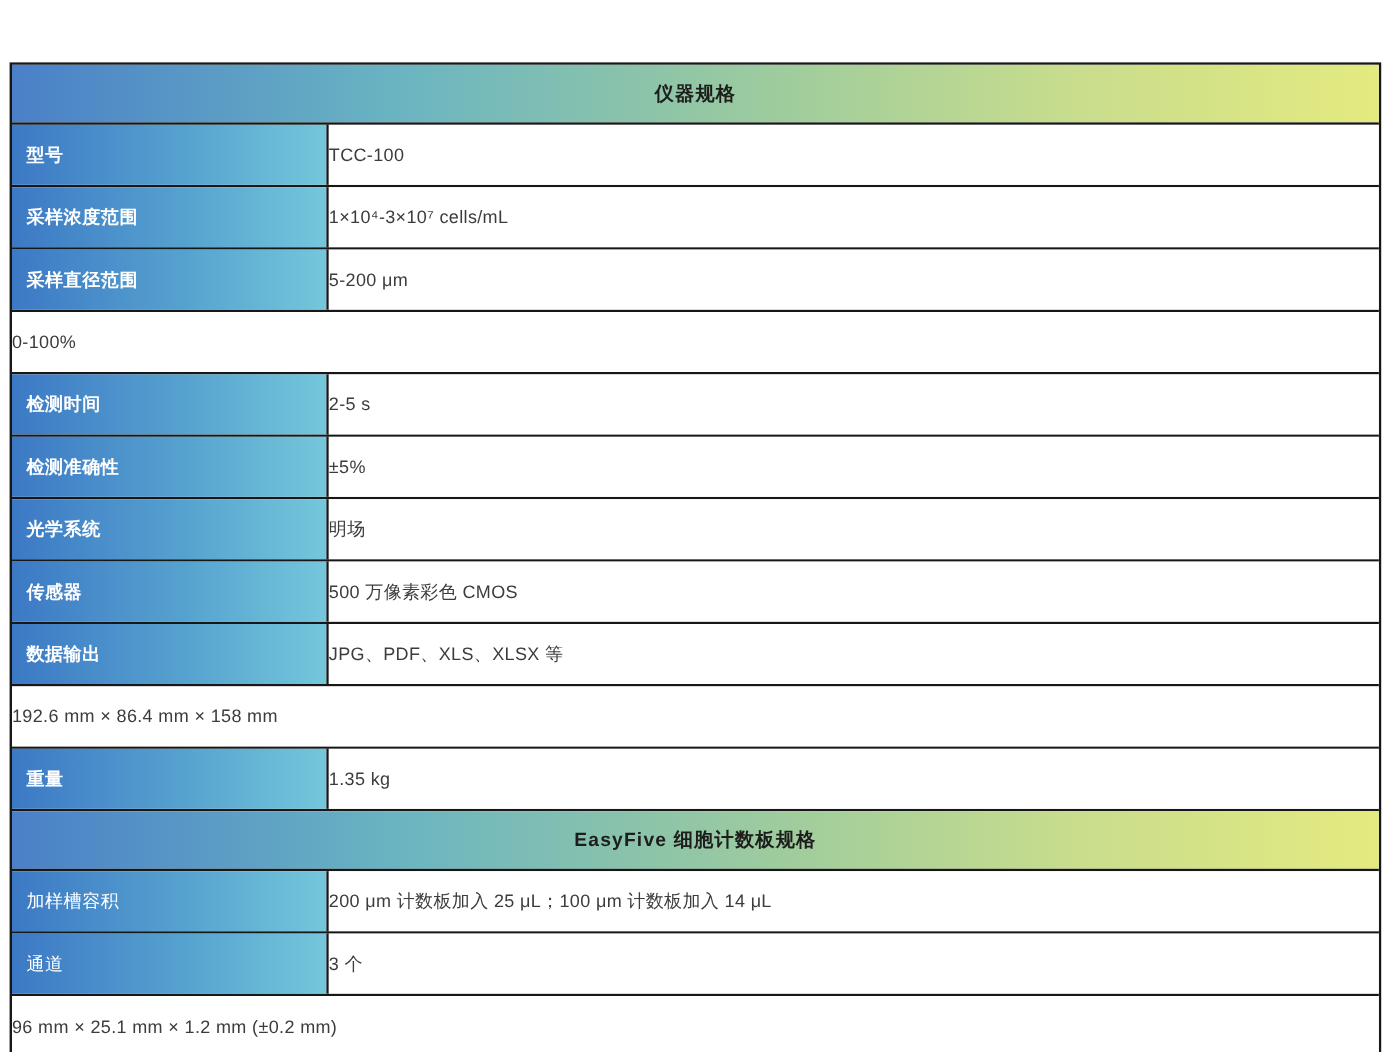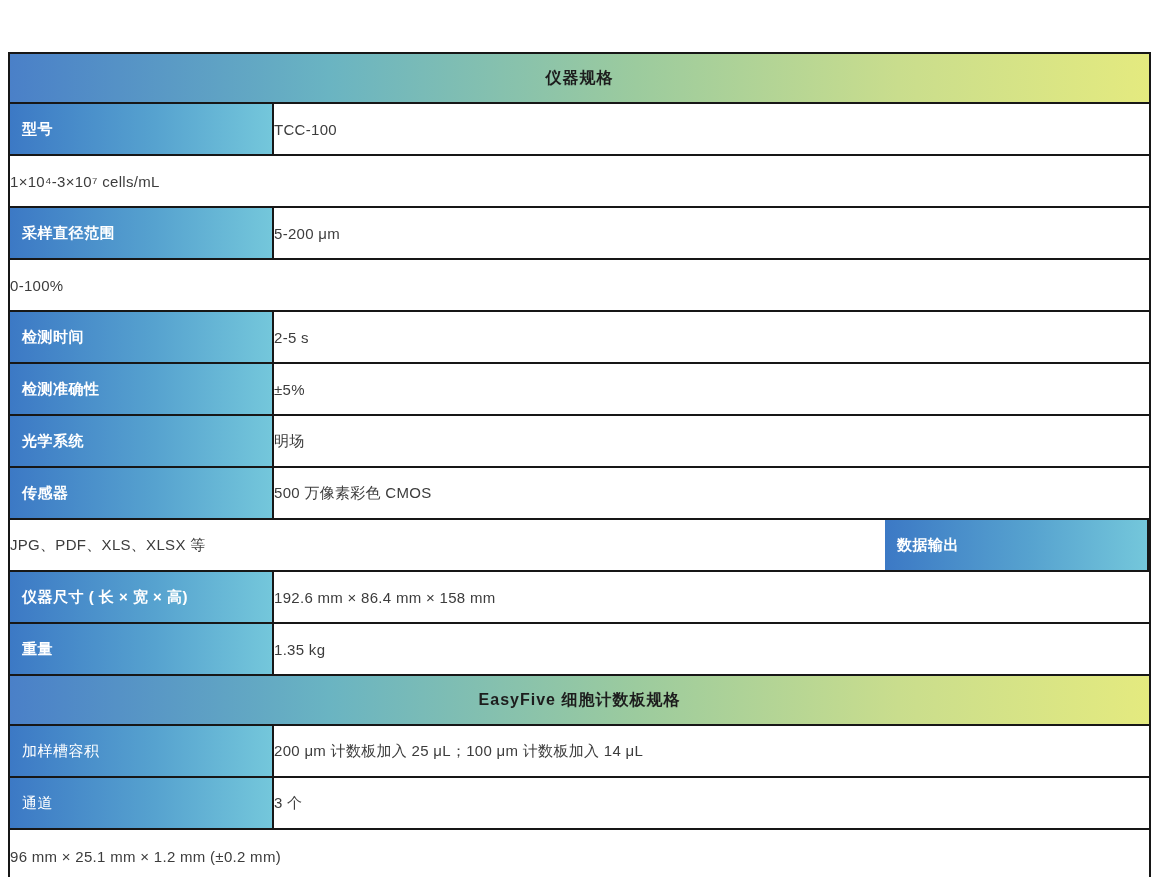--- a/index.html
+++ b/index.html
@@ -67,20 +67,21 @@
 <div class="page">
   <div class="spec-table">
 
     <div class="section-header">仪器规格</div>
 
     <div class="row s1">
       <div class="cell label">型号</div>
       <div class="cell value">TCC-100</div>
     </div>
     <div class="row s1">
+      <div class="cell label">采样浓度范围</div>
       <div class="cell value">1×10⁴-3×10⁷ cells/mL</div>
     </div>
     <div class="row s1">
       <div class="cell label">采样直径范围</div>
       <div class="cell value">5-200 μm</div>
     </div>
     <div class="row s1">
       <div class="cell value">0-100%</div>
     </div>
     <div class="row s1">
@@ -93,25 +94,24 @@
     </div>
     <div class="row s1">
       <div class="cell label">光学系统</div>
       <div class="cell value">明场</div>
     </div>
     <div class="row s1">
       <div class="cell label">传感器</div>
       <div class="cell value">500 万像素彩色 CMOS</div>
     </div>
     <div class="row s1">
+      <div class="cell label">数据输出</div>
       <div class="cell value">JPG、PDF、XLS、XLSX 等</div>
-      <div class="cell label">数据输出</div>
     </div>
     <div class="row s1">
-      <div class="cell label">仪器尺寸 ( 长 × 宽 × 高)</div>
       <div class="cell value">192.6 mm × 86.4 mm × 158 mm</div>
     </div>
     <div class="row s1">
       <div class="cell label">重量</div>
       <div class="cell value">1.35 kg</div>
     </div>
 
     <div class="section-header">EasyFive 细胞计数板规格</div>
 
     <div class="row s2">

